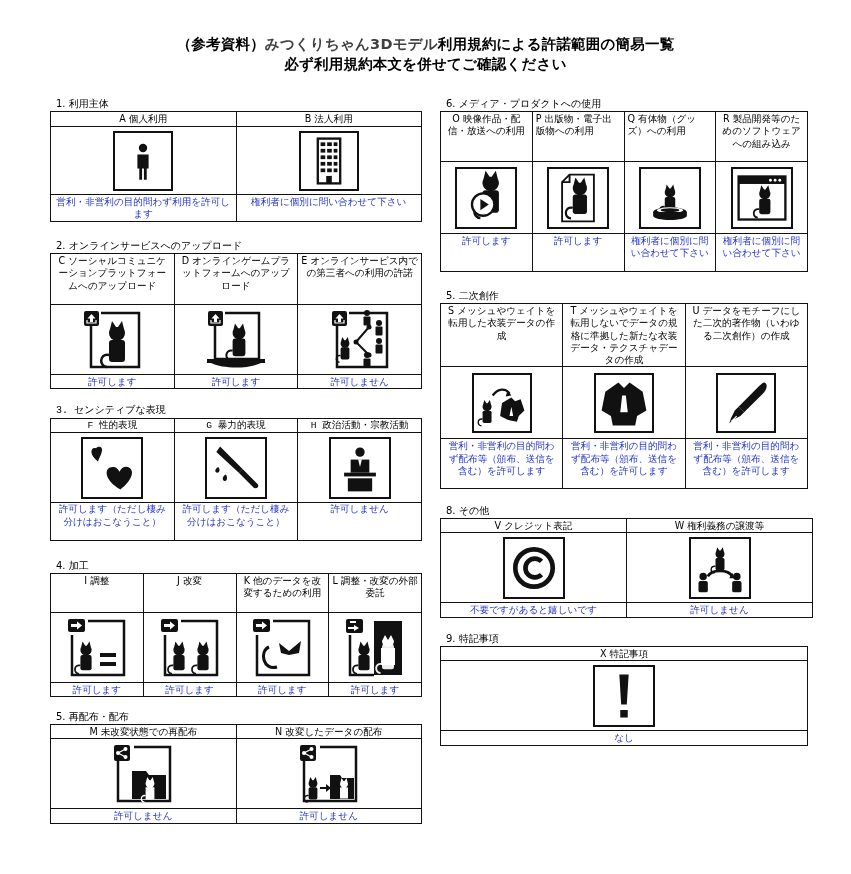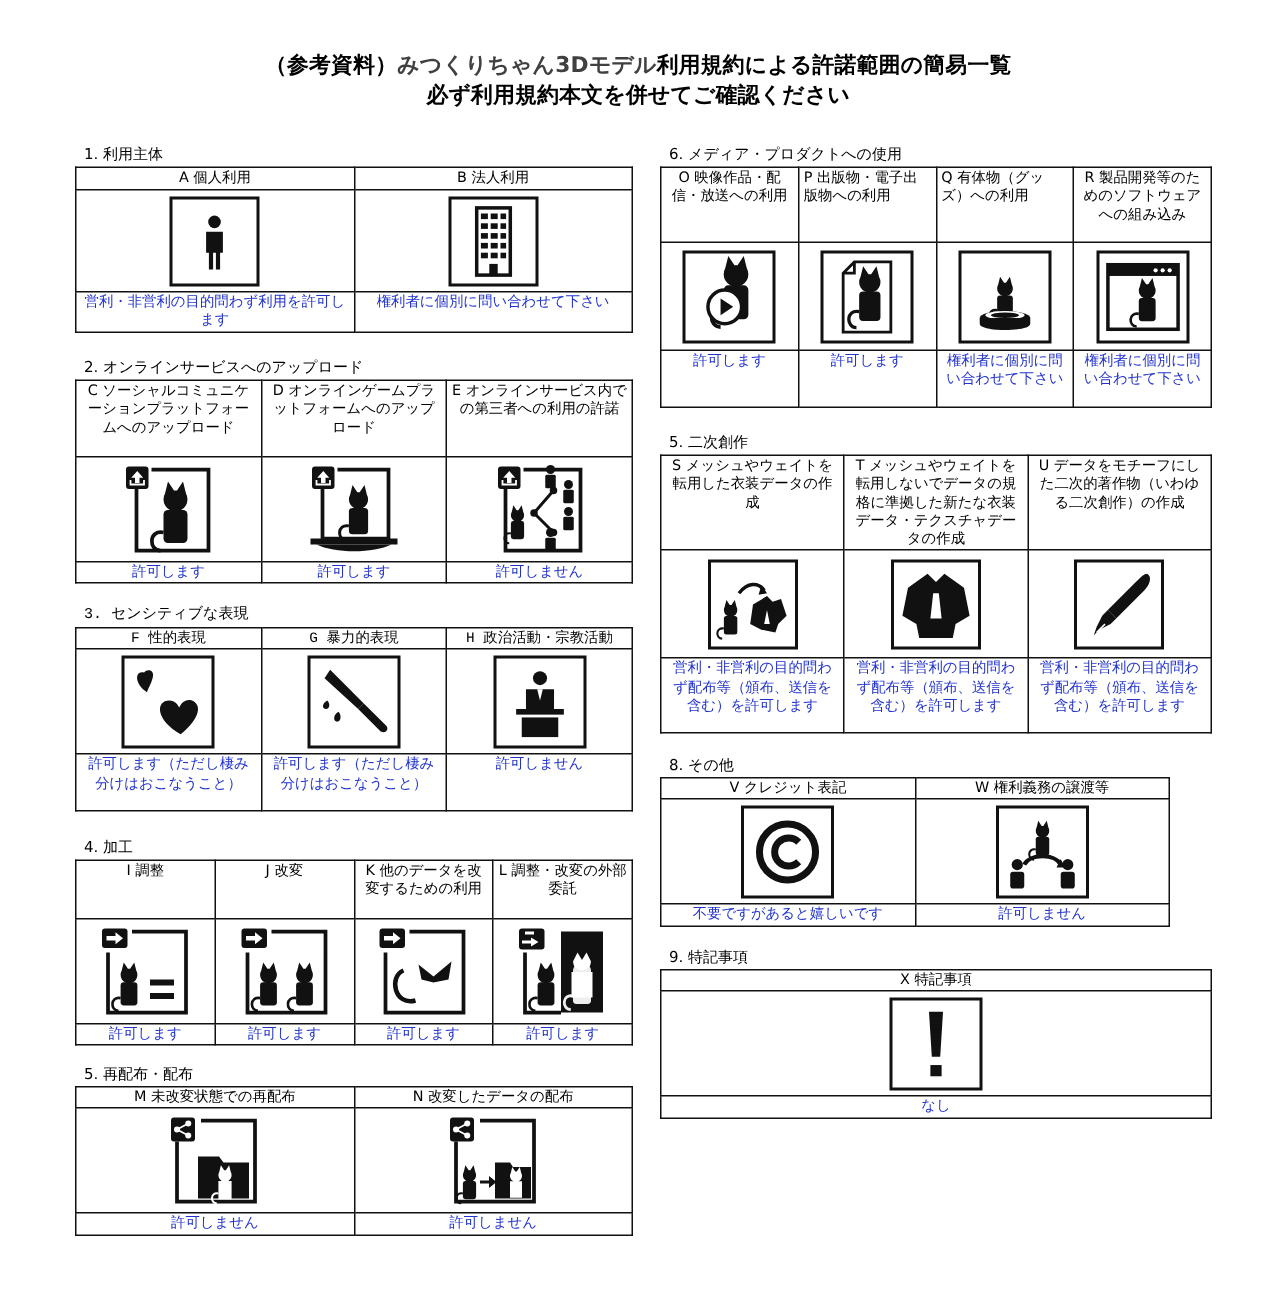--- a/index.html
+++ b/index.html
@@ -371,21 +371,21 @@
     </tr>
     <tr style="height:50px">
       <td class="res">営利・非営利の目的問わず配布等（頒布、送信を含む）を許可します</td>
       <td class="res">営利・非営利の目的問わず配布等（頒布、送信を含む）を許可します</td>
       <td class="res">営利・非営利の目的問わず配布等（頒布、送信を含む）を許可します</td>
     </tr>
   </tbody>
     </table>
 </div>
 
-<div class="sec" style="left:440px;top:505px;width:340px;">
+<div class="sec" style="left:440px;top:505px;width:373px;">
   <div class="sec-label">8. その他</div>
   <table class="grid">
     <tbody>
         <tr style="height:14px">
       <td class="head">V クレジット表記</td>
       <td class="head">W 権利義務の譲渡等</td>
     </tr>
     <tr style="height:70px">
       <td class="icon-cell"><span class="ibox" style="width:62px;height:62px">
         <svg viewBox="0 0 62 62">

